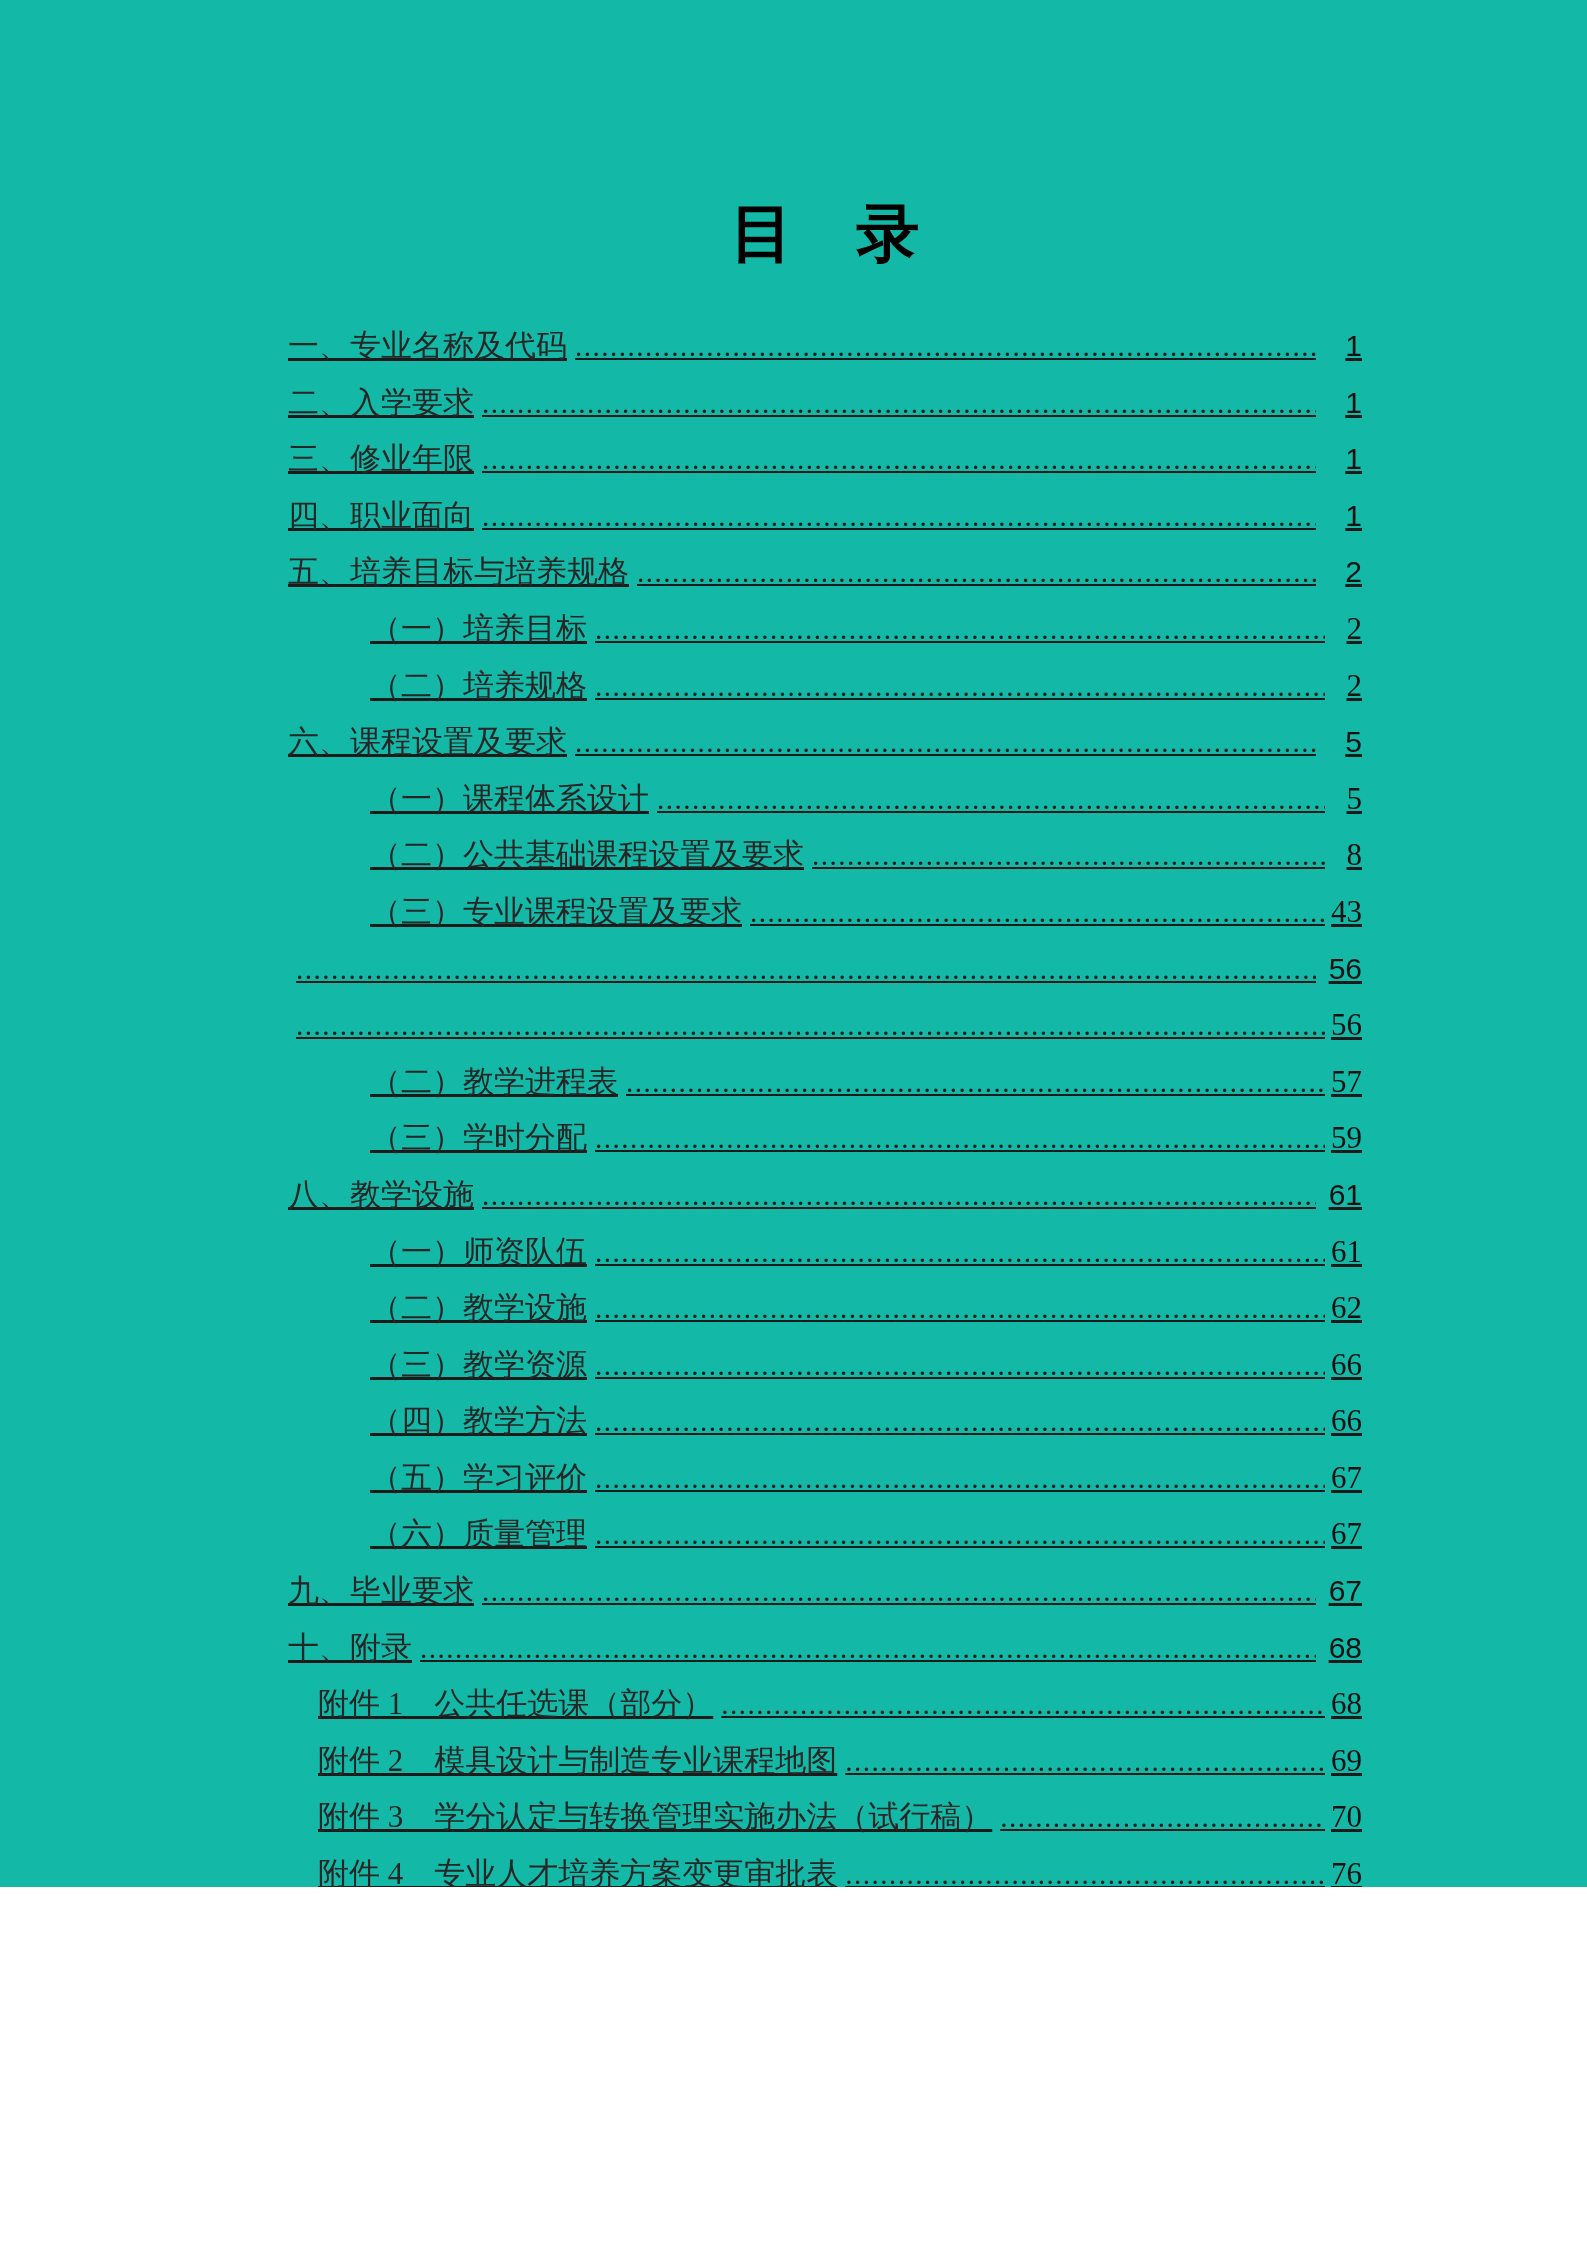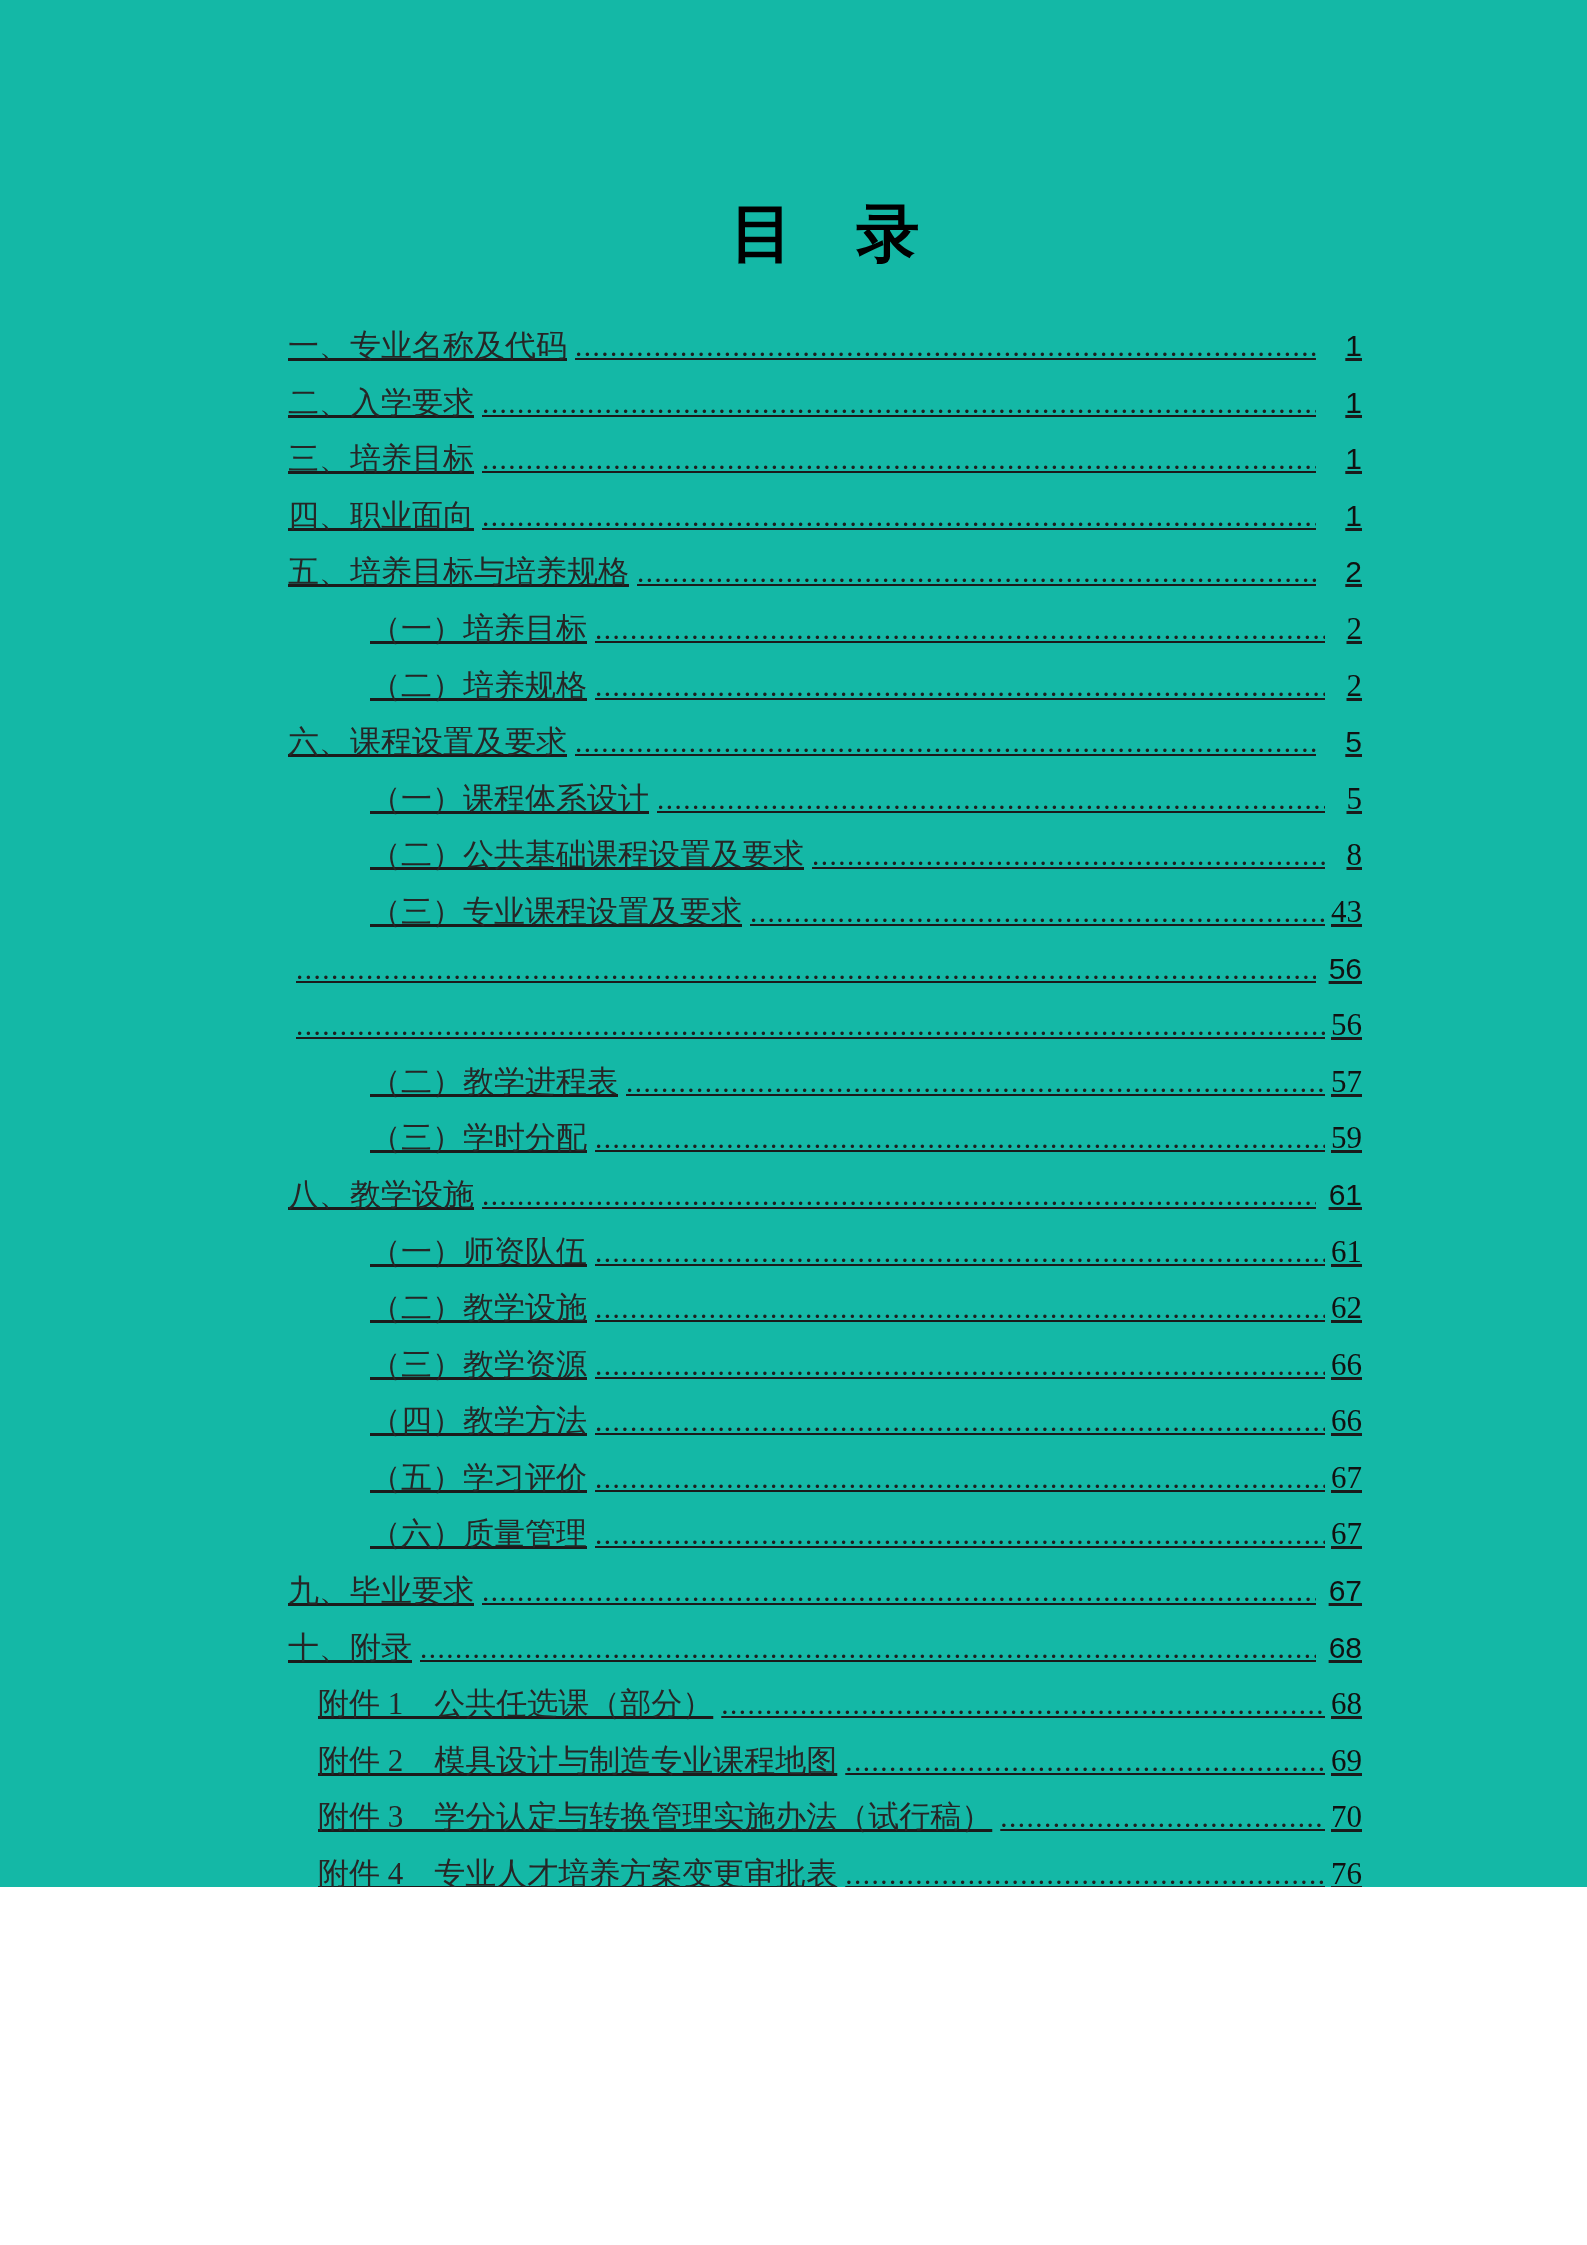--- a/index.html
+++ b/index.html
@@ -87,21 +87,21 @@
         <span class="label">一、专业名称及代码</span>
         <span class="dots">................................................................................................................................................................................................................................................................................................................................................................................................................</span>
         <span class="pagenum sans">1</span>
       </div>
       <div class="toc-row lvl1">
         <span class="label">二、入学要求</span>
         <span class="dots">................................................................................................................................................................................................................................................................................................................................................................................................................</span>
         <span class="pagenum sans">1</span>
       </div>
       <div class="toc-row lvl1">
-        <span class="label">三、培养目标</span>
+        <span class="label">三、修业年限</span>
         <span class="dots">................................................................................................................................................................................................................................................................................................................................................................................................................</span>
         <span class="pagenum sans">1</span>
       </div>
       <div class="toc-row lvl1">
         <span class="label">四、职业面向</span>
         <span class="dots">................................................................................................................................................................................................................................................................................................................................................................................................................</span>
         <span class="pagenum sans">1</span>
       </div>
       <div class="toc-row lvl1">
         <span class="label">五、培养目标与培养规格</span>

